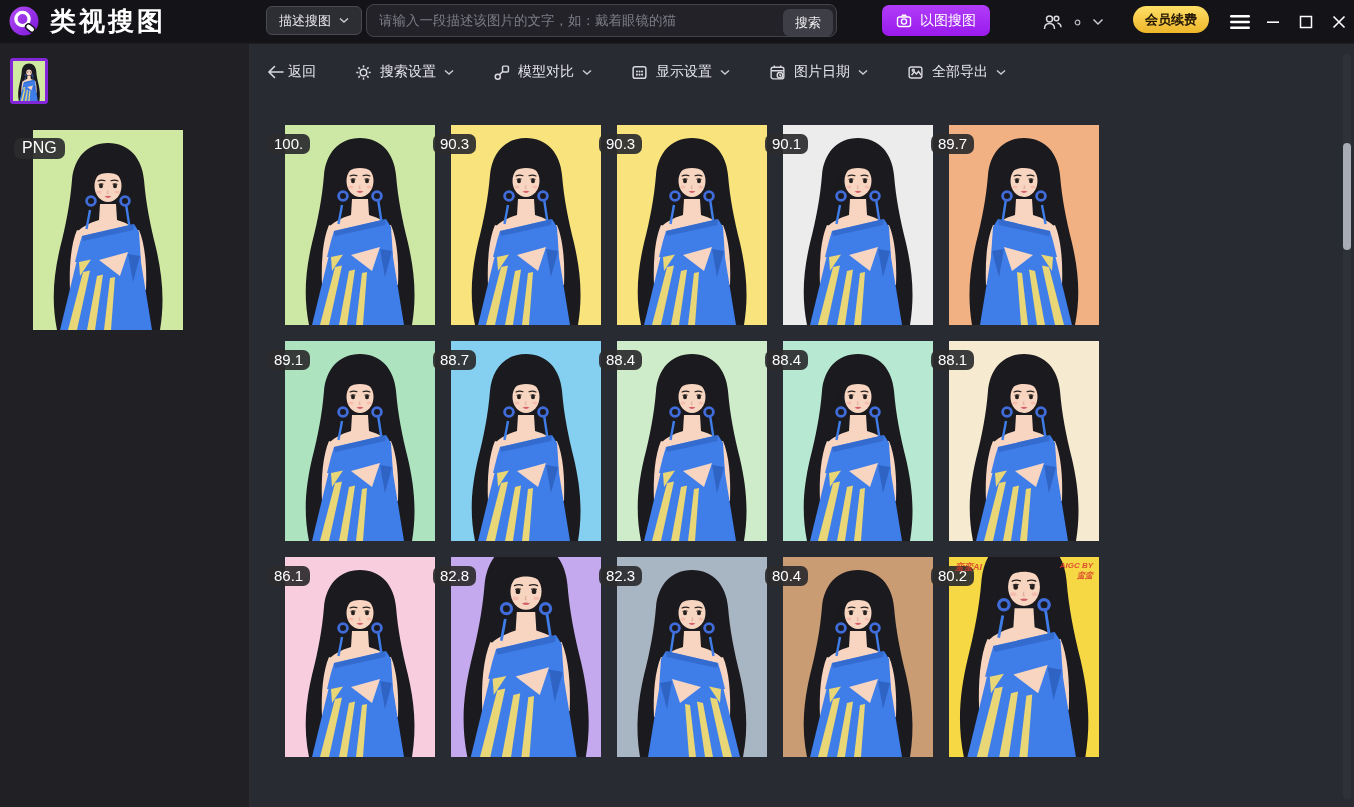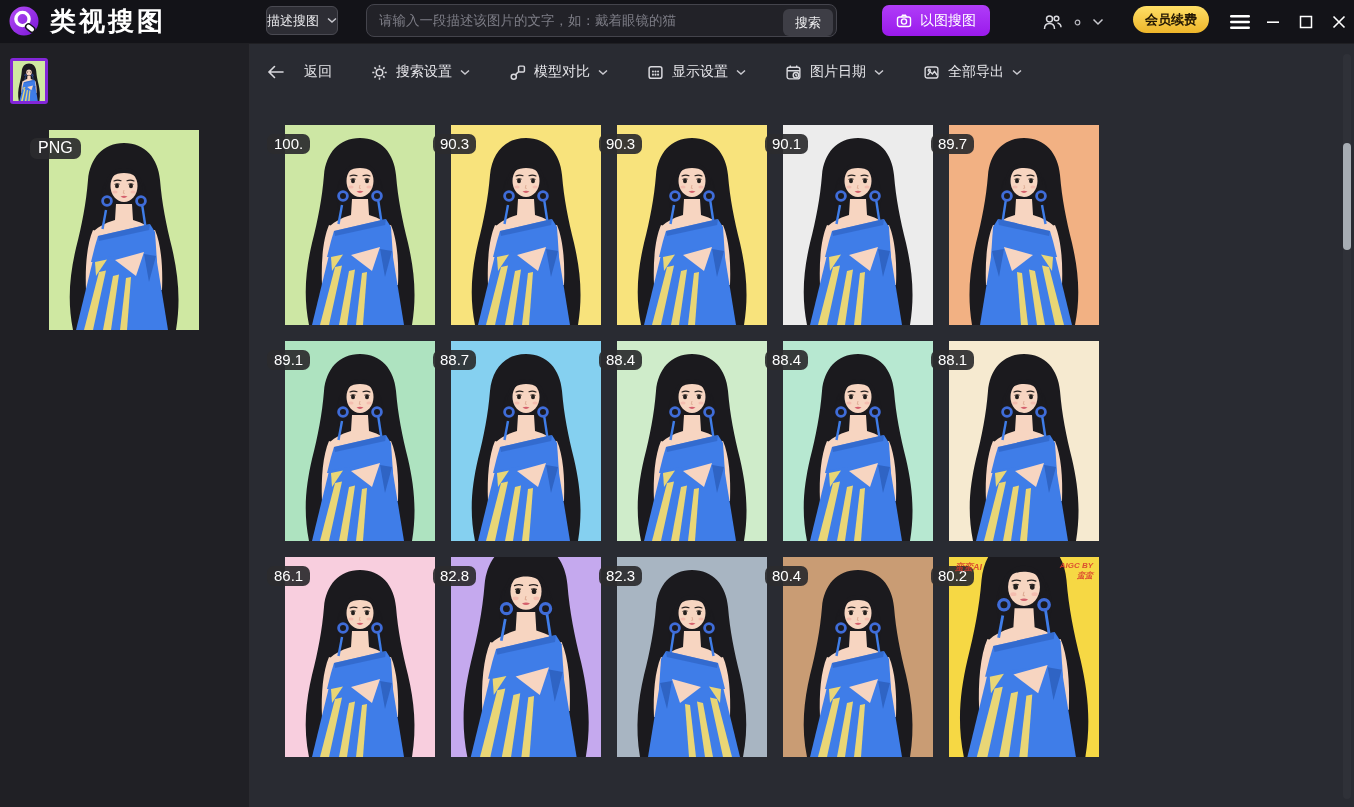--- a/index.html
+++ b/index.html
@@ -6,21 +6,21 @@
   html,body { width:1354px; height:807px; overflow:hidden; background:#202025;
               font-family:"Liberation Sans","DejaVu Sans",sans-serif; }
   .app { position:relative; width:1354px; height:807px; }
 
   
   .topbar { position:absolute; left:0; top:0; width:1354px; height:44px;
             background:#131318; border-bottom:1px solid rgba(255,255,255,.05); z-index:5; }
   .logo { position:absolute; left:8px; top:4px; display:flex; align-items:center; gap:10px; }
   .app-title { color:#fff; font-family:"DejaVu Serif","Liberation Serif",serif;
                font-weight:700; font-size:26px; letter-spacing:3px; line-height:34px; }
-  .mode-btn { position:absolute; left:266px; top:6px; height:29px; padding:0 0;
+  .mode-btn { position:absolute; left:266px; top:6px; height:29px; padding:0 12px;
               background:#2d2d34; border:1px solid #4a4a52; border-radius:6px;
               color:#e9e9ec; font-size:13px; display:flex; align-items:center; gap:8px; cursor:pointer; }
   .search-wrap { position:absolute; left:366px; top:4px; width:471px; height:33px;
                  background:#222228; border:1px solid #44444c; border-radius:8px;
                  display:flex; align-items:flex-end; }
   .search-wrap input { flex:1; height:100%; background:transparent; border:none; outline:none;
                        color:#e7e7ea; font-size:13.5px; padding:0 12px;
                        font-family:"Liberation Sans","DejaVu Sans",sans-serif; }
   .search-wrap input::placeholder { color:#7d7d86; }
   .search-btn { width:50px; height:27px; margin-right:3px; background:#3e3e46; border:none;
@@ -40,29 +40,29 @@
   
   .sidebar { position:absolute; left:0; top:44px; width:250px; height:763px;
              background:#202025; border-right:1px solid rgba(255,255,255,.05); }
   .main { position:absolute; left:250px; top:44px; width:1104px; height:763px; background:#292b32; }
 
   
   .query-thumb { position:absolute; left:10px; top:14px; width:38px; height:46px;
                  border:3px solid #8326d8; border-radius:3px; overflow:hidden; cursor:pointer;
                  background:#cfe8a2; }
   .query-thumb svg { display:block; width:32px; height:40px; }
-  .preview { position:absolute; left:49px; top:86px; width:150px; height:200px; }
+  .preview { position:absolute; left:33px; top:86px; width:150px; height:200px; }
   .preview svg { display:block; width:150px; height:200px; }
   .fmt-badge { position:absolute; left:-19px; top:8px; padding:1px 8px 2px;
                background:rgba(43,43,46,.92); border-radius:7px; color:#fff; font-size:16px; }
 
   
   .toolbar { position:absolute; left:17px; top:0; height:56px; display:flex; align-items:center; gap:39px; }
   .tool-item { display:flex; align-items:center; gap:8px; color:#e6e6ea; font-size:14px; cursor:pointer; }
-  .tool-item.back { gap:20px;align-items:center; }
+  .tool-item.back { gap:4px;align-items:center; }
 
   
   .results { position:absolute; left:35px; top:81px; display:grid;
              grid-template-columns:repeat(5,150px); column-gap:61px; row-gap:27px;gap:16px; }
   .card { position:relative; width:150px; height:200px; cursor:pointer; }
   .card svg.art { display:block; width:150px; height:200px; }
   .badge { position:absolute; left:-18px; top:9px; padding:1px 7px 2px;
            background:rgba(43,43,46,.92); border-radius:7px; color:#fff; font-size:15px; }
   .wm-tl { position:absolute; left:6px; top:4px; color:#d8372c; font-size:9px; font-style:italic;
            font-weight:700; opacity:.85; }

